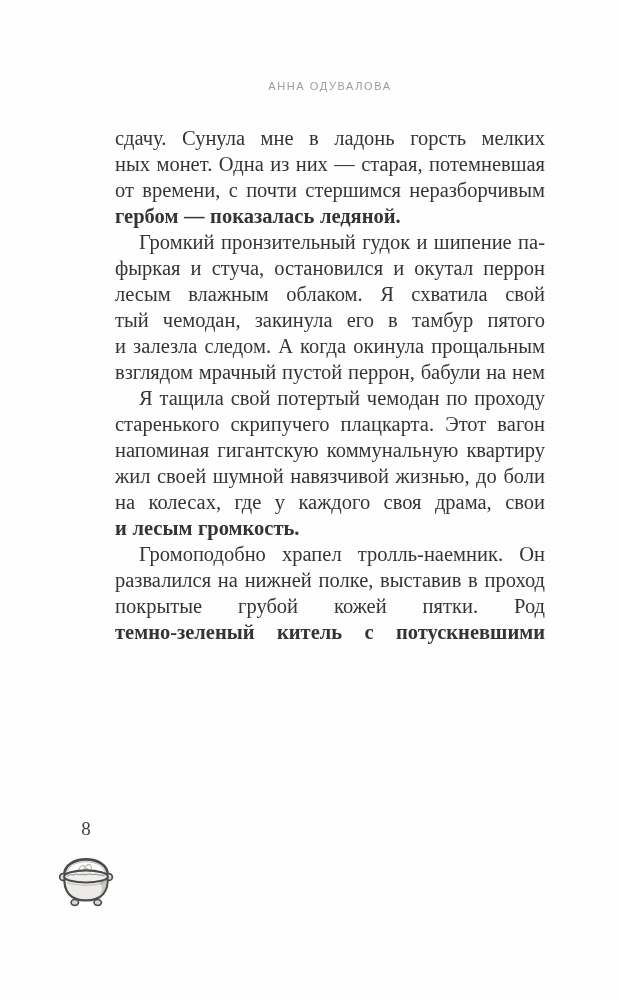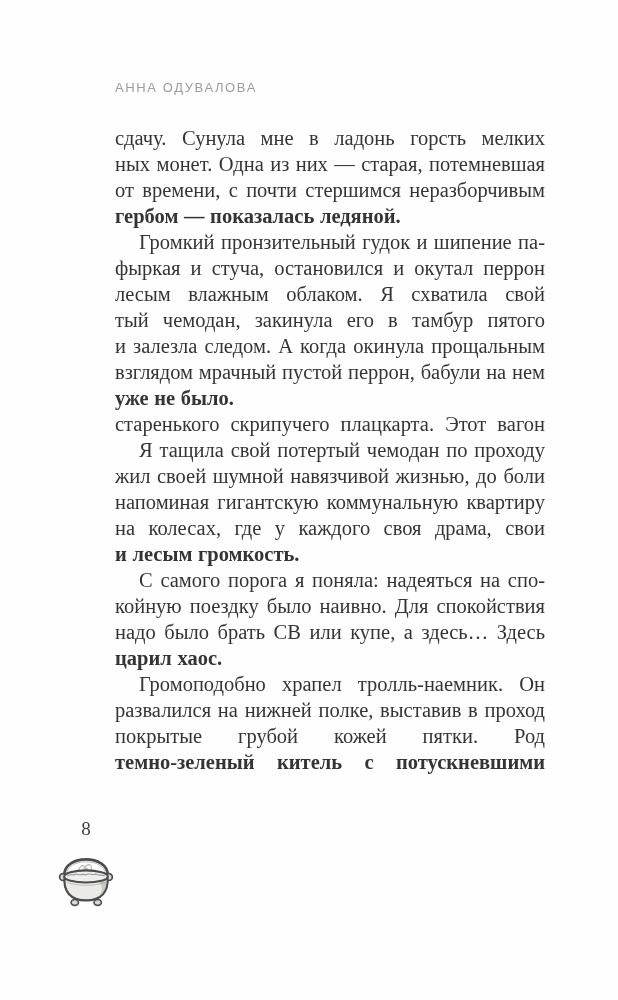--- a/index.html
+++ b/index.html
@@ -13,23 +13,23 @@
     height: 1000px;
     background: #fefefe;
     overflow: hidden;
     font-family: "Liberation Serif", "DejaVu Serif", serif;
   }
   .running-head {
     position: absolute;
     left: 115px;
     top: 80px;
     width: 430px;
-    text-align: left;
+    text-align: center;
     font-family: "Liberation Sans", "DejaVu Sans", sans-serif;
-    font-size: 13px;
+    font-size: 11px;
     font-weight: 400;
     letter-spacing: 1.6px;
     color: #9c9c9c;
   }
   .text-block {
     position: absolute;
     left: 115px;
     top: 125px;
     width: 430px;
     font-size: 20.5px;
@@ -82,35 +82,28 @@
         <div class="line">от времени, с почти стершимся неразборчивым</div>
         <div class="line final">гербом — показалась ледяной.</div>
       </div>
       <div class="para">
         <div class="line indent">Громкий пронзительный гудок и шипение па-</div>
         <div class="line">фыркая и стуча, остановился и окутал перрон бе-</div>
         <div class="line">лесым влажным облаком. Я схватила свой потер-</div>
         <div class="line">тый чемодан, закинула его в тамбур пятого вагона</div>
         <div class="line">и залезла следом. А когда окинула прощальным</div>
         <div class="line">взглядом мрачный пустой перрон, бабули на нем</div>
-        <div class="line final">уже не было.</div>
       </div>
       <div class="para">
+        <div class="line indent">Я тащила свой потертый чемодан по проходу</div>
         <div class="line">старенького скрипучего плацкарта. Этот вагон</div>
-        <div class="line indent">Я тащила свой потертый чемодан по проходу</div>
+        <div class="line">напоминая гигантскую коммунальную квартиру</div>
         <div class="line">жил своей шумной навязчивой жизнью, до боли</div>
-        <div class="line">напоминая гигантскую коммунальную квартиру</div>
         <div class="line">на колесах, где у каждого своя драма, свои запахи</div>
         <div class="line final">и лесым громкость.</div>
-      </div>
-      <div class="para">
-        <div class="line indent">С самого порога я поняла: надеяться на спо-</div>
-        <div class="line">койную поездку было наивно. Для спокойствия</div>
-        <div class="line">надо было брать СВ или купе, а здесь… Здесь</div>
-        <div class="line final">царил хаос.</div>
       </div>
       <div class="para">
         <div class="line indent">Громоподобно храпел тролль-наемник. Он</div>
         <div class="line">развалился на нижней полке, выставив в проход</div>
         <div class="line">покрытые грубой кожей пятки. Род деятельности</div>
         <div class="line final">темно-зеленый китель с потускневшими застеж-</div>
       </div>
     </div>
 
   <div class="page-number">8</div>

